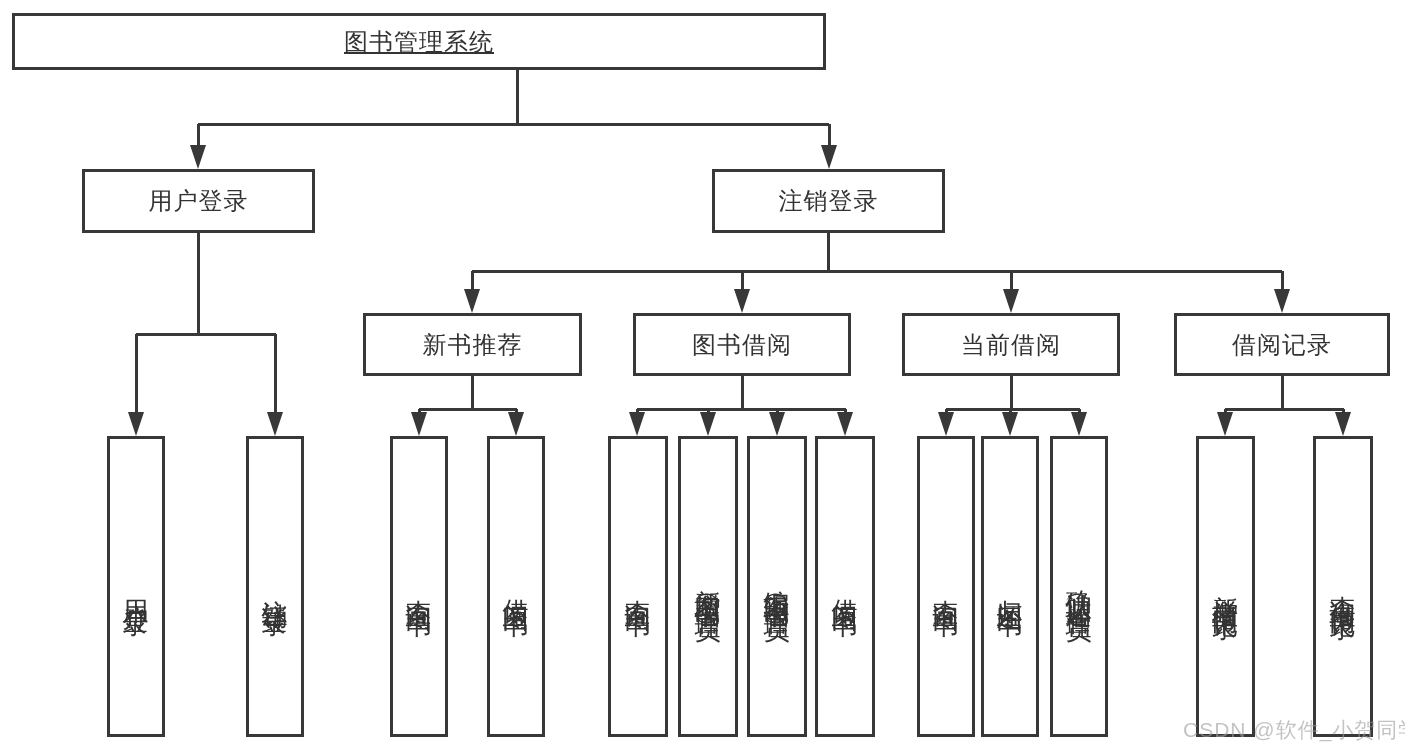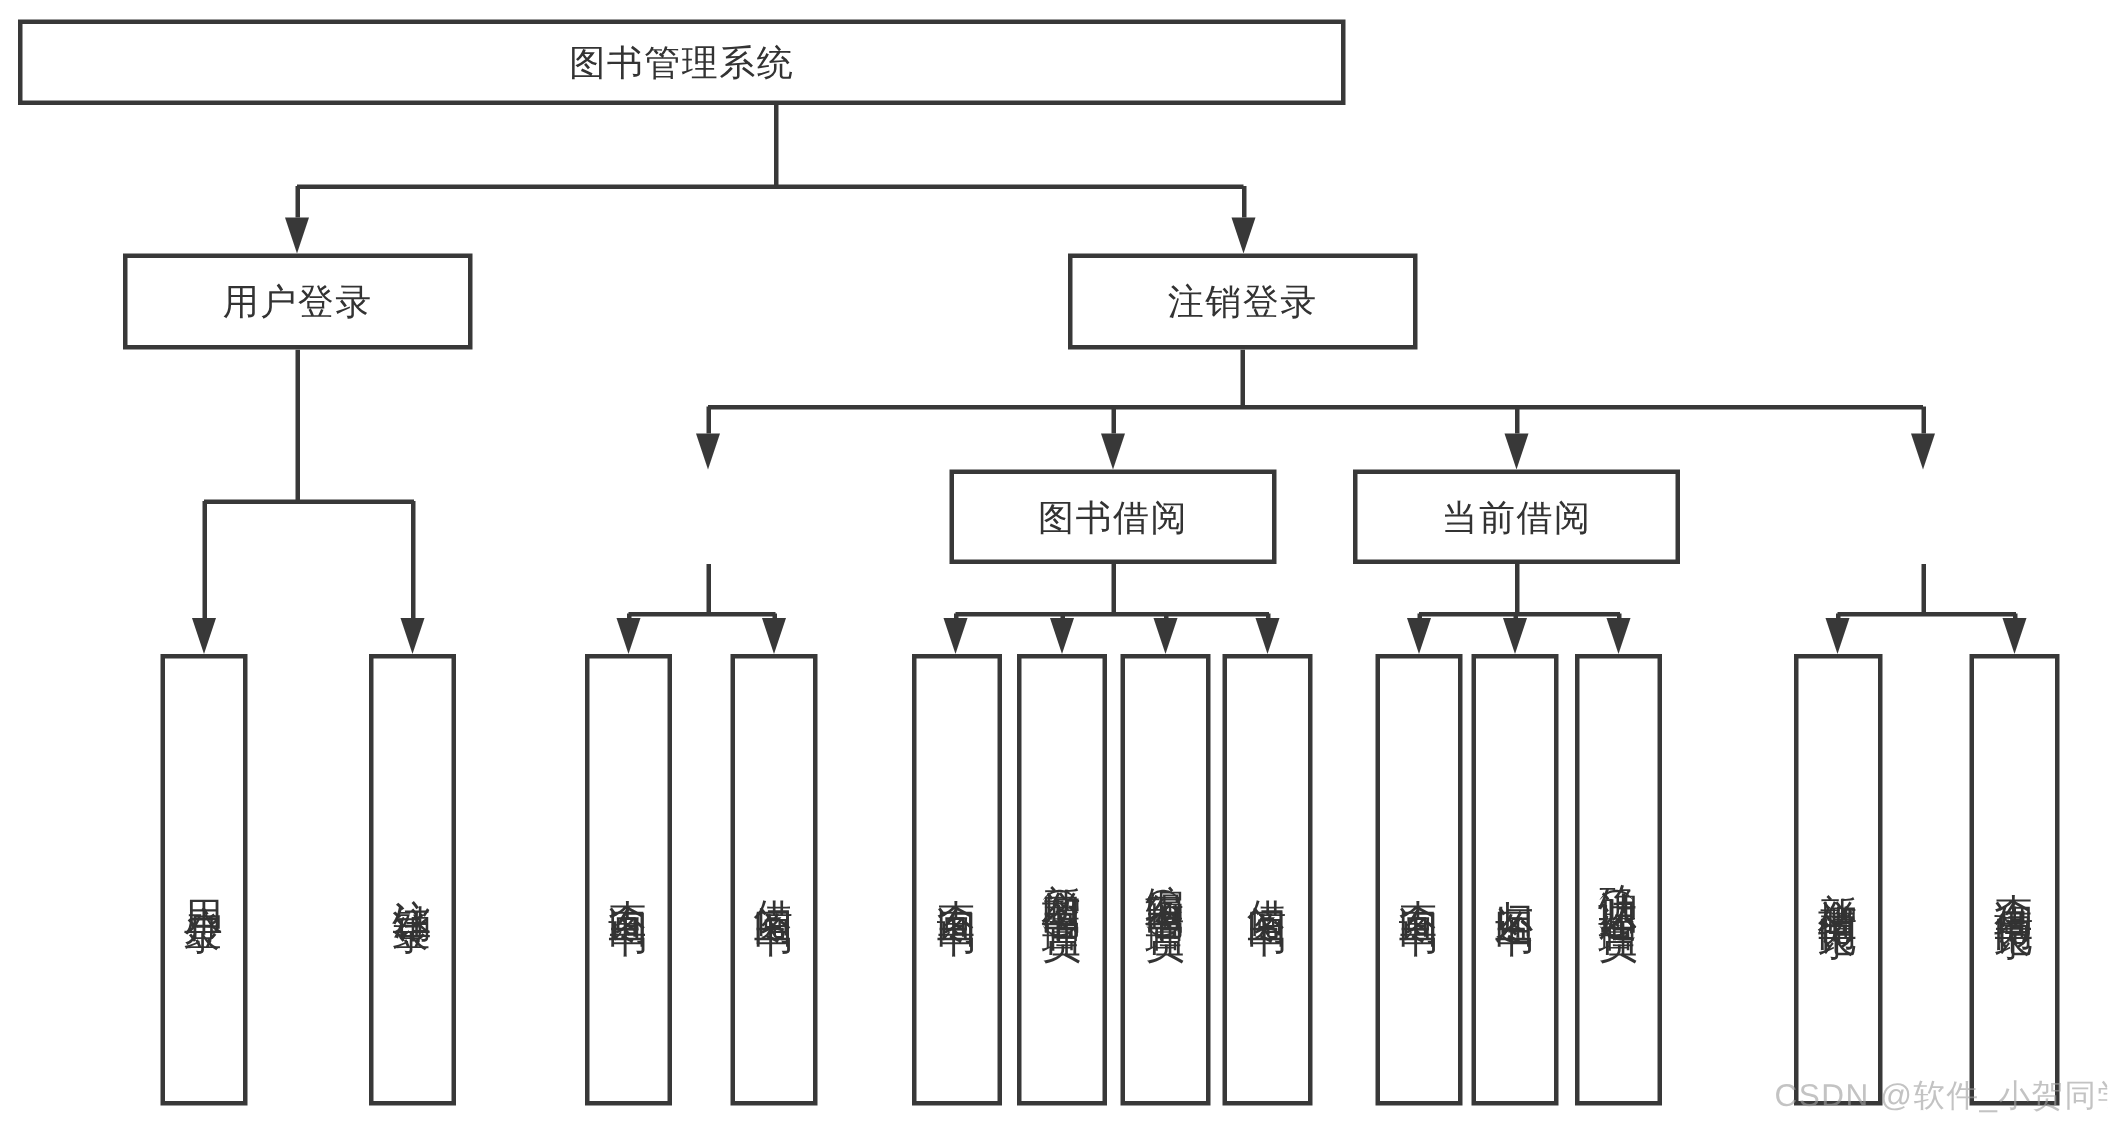--- a/index.html
+++ b/index.html
@@ -59,36 +59,42 @@
     white-space:nowrap;
     z-index:5;
     letter-spacing:1px;
   }
 </style>
 </head>
 <body>
 
 <div id="stage">
 
-  <div class="node" style="left:12px;top:13px;width:885px;height:57px;">
+  <div class="node" style="left:12px;top:13px;width:814px;height:57px;text-decoration:underline;">
     <span>图书管理系统</span>
   </div>
 
   <div class="node" style="left:82px;top:169px;width:233px;height:64px;">
     <span>用户登录</span>
   </div>
   <div class="node" style="left:712px;top:169px;width:233px;height:64px;">
     <span>注销登录</span>
   </div>
 
+  <div class="node" style="left:363px;top:313px;width:219px;height:63px;">
+    <span>新书推荐</span>
+  </div>
   <div class="node" style="left:633px;top:313px;width:218px;height:63px;">
     <span>图书借阅</span>
   </div>
   <div class="node" style="left:902px;top:313px;width:218px;height:63px;">
     <span>当前借阅</span>
+  </div>
+  <div class="node" style="left:1174px;top:313px;width:216px;height:63px;">
+    <span>借阅记录</span>
   </div>
 
   <div class="vnode" style="left:107px;top:436px;width:58px;height:301px;">
     <span>用户登录</span>
   </div>
   <div class="vnode" style="left:246px;top:436px;width:58px;height:301px;">
     <span>注销登录</span>
   </div>
 
   <div class="vnode" style="left:390px;top:436px;width:58px;height:301px;">

